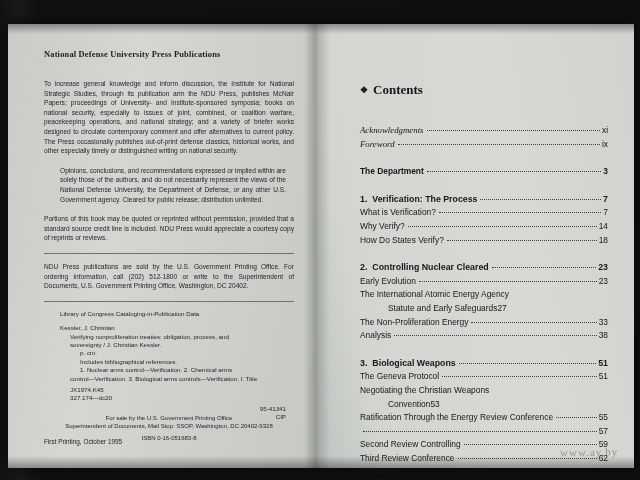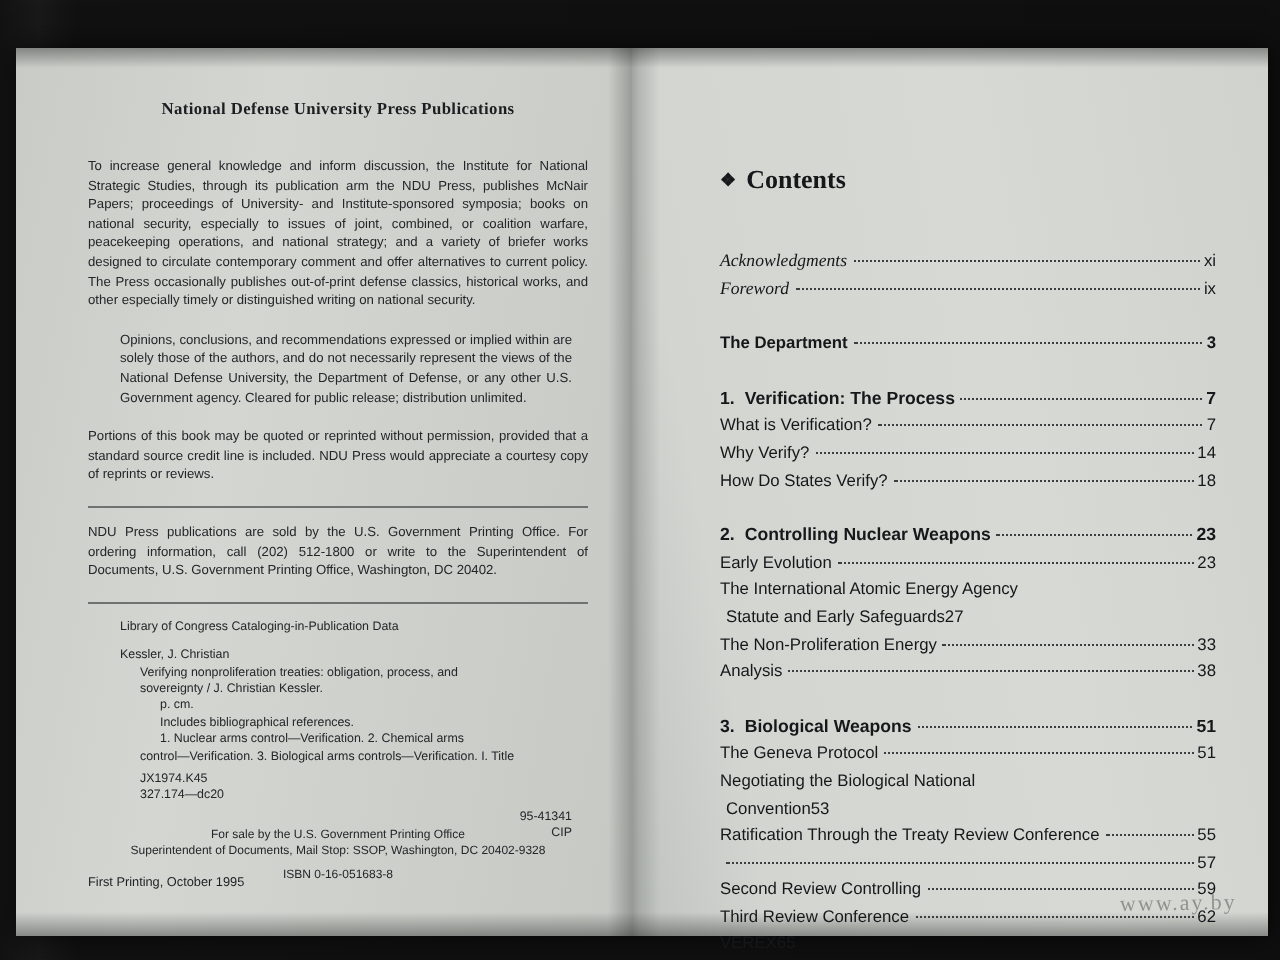--- a/index.html
+++ b/index.html
@@ -68,21 +68,20 @@
     top: 26px;
     width: 250px;
     color: #1c1f22;
   }
   .lp-title {
     font-family: "Liberation Serif", serif;
     font-weight: bold;
     font-size: 8.4px;
     letter-spacing: 0.2px;
     margin-bottom: 20px;
-    text-align: center;
   }
   .para {
     font-size: 6.6px;
     line-height: 9.6px;
     text-align: justify;
     color: #23262a;
     margin-bottom: 10px;
   }
   .rule {
     width: 100%;
@@ -168,21 +167,21 @@
   .toc-line.bold .pg { font-weight: bold; }
   .toc-line.sec { font-weight: bold; font-size: 8.8px; }
   .toc-line.sec .pg { font-weight: bold; font-size: 8.8px; }
   .toc-group { margin-bottom: 0px; }
   .gap-m { height: 14px; }
   .sub-cont {
     display: flex;
     align-items: flex-end;
     font-size: 8.4px;
     line-height: 13.6px;
-    margin-left: 3px;
+    margin-left: 28px;
   }
 
   
   .watermark {
     position: absolute;
     right: 16px;
     bottom: 10px;
     font-family: "Liberation Serif", serif;
     font-size: 11px;
     color: rgba(60,64,60,0.45);
@@ -293,21 +292,21 @@
           <span class="leader"></span>
           <span class="pg">18</span>
         </div>
       </div>
 
       <div class="gap-m"></div>
 
       <div class="toc-group">
         <div class="toc-line sec">
           <span class="lbl">2.</span>
-          <span class="lbl" style="margin-left:5px">Controlling Nuclear Weapons</span>
+          <span class="lbl" style="margin-left:5px">Controlling Nuclear Cleared</span>
           <span class="leader"></span>
           <span class="pg">23</span>
         </div>
         <div class="toc-line">
           <span class="lbl">Early Evolution</span>
           <span class="leader"></span>
           <span class="pg">23</span>
         </div>
         <div class="toc-line">
           <span class="lbl">The International Atomic Energy Agency</span>
@@ -337,29 +336,29 @@
           <span class="lbl" style="margin-left:5px">Biological Weapons</span>
           <span class="leader"></span>
           <span class="pg">51</span>
         </div>
         <div class="toc-line">
           <span class="lbl">The Geneva Protocol</span>
           <span class="leader"></span>
           <span class="pg">51</span>
         </div>
         <div class="toc-line">
-          <span class="lbl">Negotiating the Biological National</span>
+          <span class="lbl">Negotiating the Christian Weapons</span>
         </div>
         <div class="sub-cont">
           <span class="lbl">Convention</span>
           <span class="leader"></span>
           <span class="pg">53</span>
         </div>
         <div class="toc-line">
-          <span class="lbl">Ratification Through the Treaty Review Conference</span>
+          <span class="lbl">Ratification Through the Energy Review Conference</span>
           <span class="leader"></span>
           <span class="pg">55</span>
         </div>
         <div class="toc-line">
           <span class="leader"></span>
           <span class="pg">57</span>
         </div>
         <div class="toc-line">
           <span class="lbl">Second Review Controlling</span>
           <span class="leader"></span>

